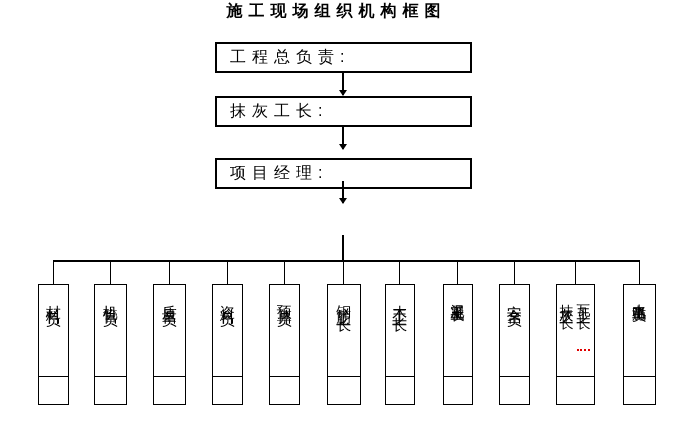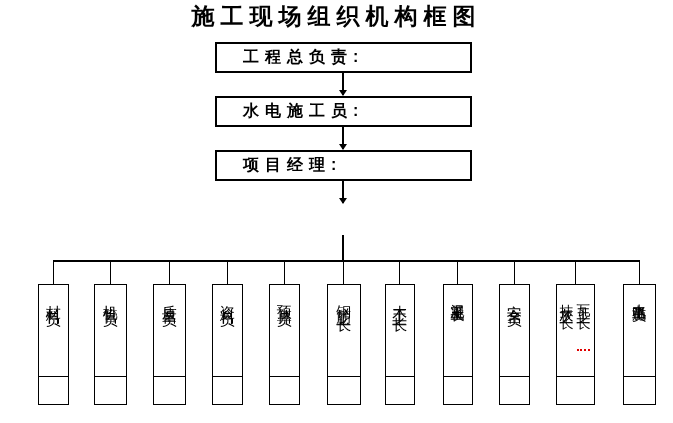--- a/index.html
+++ b/index.html
@@ -3,27 +3,27 @@
 <meta charset="utf-8">
 <style>
   html,body { margin:0; padding:0; background:#ffffff; }
   .canvas {
     position:relative; width:673px; height:423px; background:#ffffff;
     font-family:"Liberation Sans", sans-serif; color:#000; overflow:hidden;
   }
   .title {
     position:absolute; top:1px; left:0; width:100%; text-align:center;
     font-family:"DejaVu Serif", serif; font-weight:bold;
-    font-size:23px; letter-spacing:6px; white-space:nowrap;
+    font-size:16px; letter-spacing:6px; white-space:nowrap;
   }
   .chain-box {
     position:absolute; left:215px; width:257px; height:31px;
     border:2px solid #000; box-sizing:border-box; background:#fff;
-    display:flex; align-items:center; padding-left:26px;
-    font-size:16px; letter-spacing:6px; white-space:nowrap;font-weight:bold;
+    display:flex; align-items:center; padding-left:13px;
+    font-size:16px; letter-spacing:6px; white-space:nowrap;
   }
   .arrow {
     position:absolute; left:342px; width:2px; background:#000;
   }
   .arrow::after {
     content:""; position:absolute; bottom:-1px; left:-3px; width:0; height:0;
     border-left:4px solid transparent; border-right:4px solid transparent;
     border-top:6px solid #000;
   }
   .line { position:absolute; background:#000; }
@@ -49,23 +49,23 @@
 </style>
 </head>
 <body>
 
 <div class="canvas">
 
   <div class="title">施工现场组织机构框图</div>
 
   <div class="chain-box" style="top:42px">工程总负责:</div>
   <div class="arrow" style="top:73px;height:22px"></div>
-  <div class="chain-box" style="top:96px">水电施工员:</div>
+  <div class="chain-box" style="top:96px">抹灰工长:</div>
   <div class="arrow" style="top:127px;height:22px"></div>
-  <div class="chain-box" style="top:150px">项目经理:</div>
+  <div class="chain-box" style="top:158px">项目经理:</div>
   <div class="arrow" style="top:181px;height:22px"></div>
 
   <div class="line" style="left:342px;top:235px;width:2px;height:26px"></div>
   <div class="line" style="left:53px;top:260px;width:587px;height:2px"></div>
   <div class="line" style="left:53px;top:262px;width:1px;height:22px"></div>
   <div class="line" style="left:110px;top:262px;width:1px;height:22px"></div>
   <div class="line" style="left:169px;top:262px;width:1px;height:22px"></div>
   <div class="line" style="left:227px;top:262px;width:1px;height:22px"></div>
   <div class="line" style="left:284px;top:262px;width:1px;height:22px"></div>
   <div class="line" style="left:343px;top:262px;width:1px;height:22px"></div>

